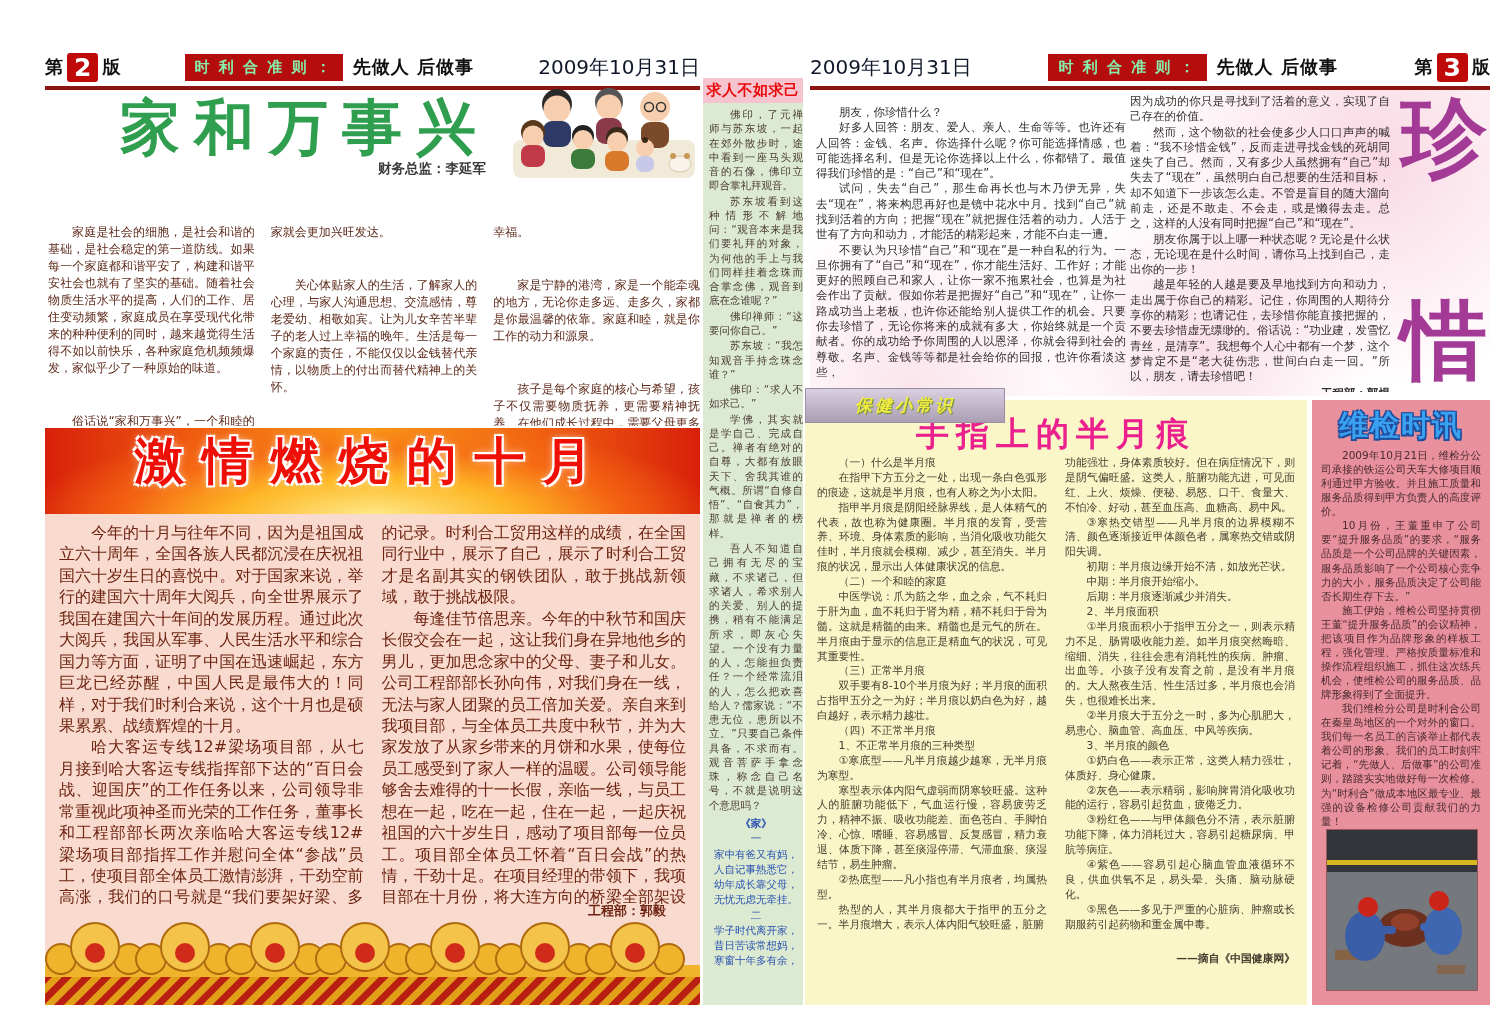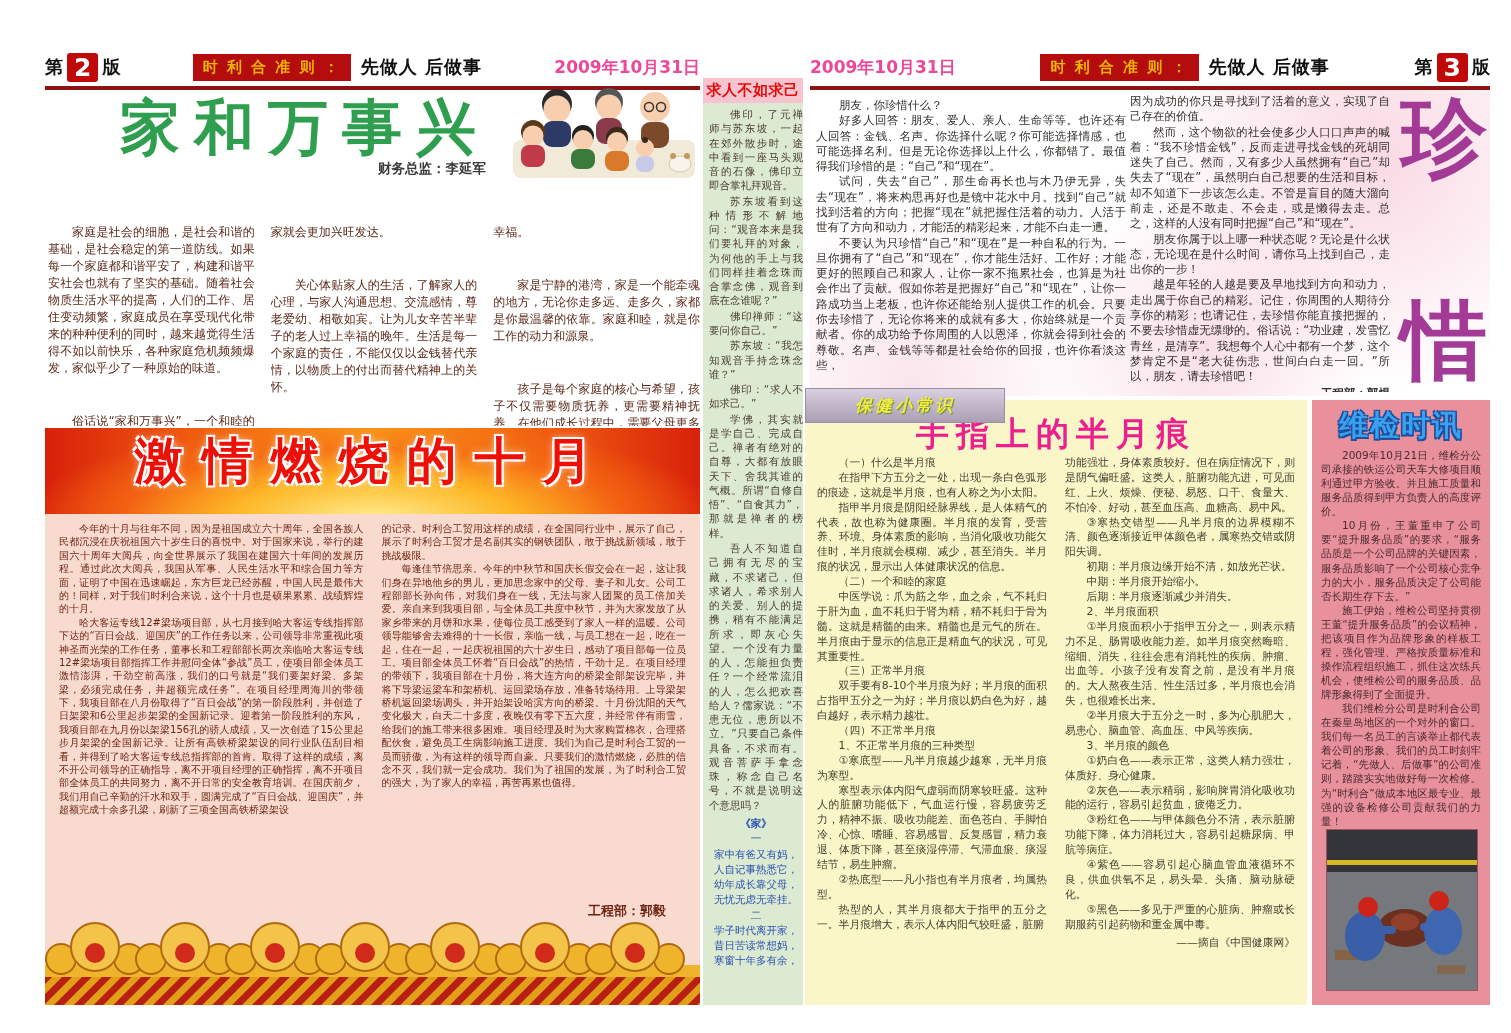--- a/index.html
+++ b/index.html
@@ -3,23 +3,23 @@
 <meta charset="utf-8">
 <style>
   html,body{margin:0;padding:0;background:#fff;}
   .canvas{position:relative;width:1511px;height:1033px;background:#fff;overflow:hidden;
           font-family:"DejaVu Sans",sans-serif;color:#222;}
   
   .hdr{position:absolute;height:34px;display:flex;align-items:center;justify-content:space-between;}
   .pageno{display:flex;align-items:center;gap:4px;font-weight:bold;font-size:18px;color:#111;}
   .pageno .num{background:#c00a0a;color:#fff;font-size:25px;line-height:1;padding:2px 7px;border-radius:3px;font-weight:bold;}
   .slogan-wrap{display:flex;align-items:center;gap:10px;}
-  .slogan-box{background:#b50d0d;color:#eab308;font-weight:bold;font-size:15px;padding:4px 10px;letter-spacing:2px;}
+  .slogan-box{background:#b50d0d;color:#86efac;font-weight:bold;font-size:15px;padding:4px 10px;letter-spacing:2px;}
   .slogan-txt{font-weight:bold;font-size:18px;color:#101010;letter-spacing:1px;}
-  .dateline{font-weight:bold;font-size:17px;color:#ec4899;}
+  .dateline{font-weight:normal;font-size:20px;color:#0f172a;}
   .rule{position:absolute;height:4px;background:#8e1414;}
   
   .a1-title{position:absolute;left:70px;top:88px;width:470px;text-align:center;
             font-size:60px;font-weight:bold;color:#2f9e4e;letter-spacing:14px;}
   .a1-byline{position:absolute;left:378px;top:160px;font-size:13.5px;font-weight:bold;color:#3a3a3a;}
   .illus{position:absolute;left:505px;top:82px;width:196px;height:104px;}
   .cols{position:absolute;display:flex;}
   .col{flex:1;overflow:hidden;text-align:justify;}
   .col p{margin:0;text-indent:2em;}
   .col p.cont{text-indent:0;}
@@ -27,21 +27,21 @@
   .a1-cols p{font-size:12px;line-height:1.42;color:#5d2a1a;margin-top:36px;}
   
   .banner{position:absolute;left:45px;top:428px;width:655px;height:86px;display:flex;align-items:flex-start;justify-content:center;
     background:
       radial-gradient(ellipse 62% 130% at 50% 105%, rgba(255,240,150,.95) 0%, rgba(255,190,40,.9) 35%, rgba(248,110,20,.7) 62%, rgba(230,40,10,0) 86%),
       linear-gradient(90deg,#d8200a 0%,#ef5a10 22%,#f89d18 50%,#ef5a10 78%,#d8200a 100%);}
   .banner h2{margin:0;font-size:50px;font-weight:bold;color:#ee1006;letter-spacing:18px;
     text-shadow:2px 2px 0 #fff,-2px -2px 0 #fff,2px -2px 0 #fff,-2px 2px 0 #fff,0 0 9px rgba(255,255,255,.9);}
   .pinkbody{position:absolute;left:45px;top:514px;width:655px;height:491px;background:#f8dbce;}
   .a2-cols{left:14px;top:8px;width:627px;height:382px;gap:18px;}
-  .a2-cols p{font-size:10px;line-height:1.34;color:#6e2413;}
+  .a2-cols p{font-size:16px;line-height:1.34;color:#6e2413;}
   .a2-sig{position:absolute;right:34px;top:388px;font-size:13px;font-weight:bold;color:#6e2413;}
   .goldband{position:absolute;left:0;bottom:0;width:655px;height:100px;}
   
   .midcol{position:absolute;left:703px;top:78px;width:100px;height:927px;background:#dcead2;}
   .mid-title{height:25px;background:#f6c4ce;display:flex;align-items:center;justify-content:center;
              font-size:15px;font-weight:bold;color:#e60a0a;letter-spacing:0.5px;}
   .mid-body{padding:4px 0 0 6px;height:890px;overflow:hidden;text-align:justify;}
   .mid-body p{margin:0 0 1px 0;font-size:10.5px;line-height:1.36;color:#4a3a34;text-indent:2em;}
   .mid-body p.poem-title{text-indent:0;text-align:center;color:#2a52b0;font-weight:bold;margin-top:4px;}
   .mid-body p.stanza{text-indent:0;text-align:center;color:#2a52b0;}
@@ -49,37 +49,37 @@
   
   .cherish{position:absolute;left:810px;top:90px;width:680px;height:306px;
     background:
       radial-gradient(circle at 83% 22%, rgba(244,178,200,.5), transparent 38%),
       radial-gradient(circle at 58% 85%, rgba(240,168,195,.38), transparent 34%),
       radial-gradient(circle at 15% 96%, rgba(240,168,195,.3), transparent 28%);}
   .ch-col{position:absolute;overflow:hidden;text-align:justify;}
   .ch-col p{margin:0;text-indent:2em;font-size:11.5px;line-height:1.33;color:#332f2c;}
   .ch-col p.cont{text-indent:0;}
   .ch-col p.sig{text-indent:0;text-align:right;font-weight:bold;margin-top:2px;}
-  .ch-c1{left:6px;top:8px;width:310px;height:298px;}
+  .ch-c1{left:6px;top:15px;width:310px;height:298px;}
   .ch-c2{left:320px;top:4px;width:260px;height:298px;}
   .vtitle{position:absolute;left:588px;top:-6px;width:92px;height:310px;display:flex;flex-direction:column;
           align-items:center;justify-content:space-between;}
   .vtitle span{font-size:86px;line-height:1.25;font-weight:bold;color:#a23a96;}
   
   .badge{position:absolute;left:805px;top:388px;width:198px;height:33px;z-index:3;
          background:linear-gradient(#d9d0e0,#ab9eb3);display:flex;align-items:center;justify-content:center;
          font-size:17px;font-weight:bold;font-style:italic;color:#f2ec3f;letter-spacing:3px;
          text-shadow:1px 1px 1px #6a8a2a;border:1px solid #9a8ea6;}
   
   .yellow{position:absolute;left:805px;top:400px;width:502px;height:605px;background:#faf6c8;}
   .hm-title{position:absolute;left:0;top:12px;width:100%;text-align:center;margin:0;
             font-size:33px;font-weight:bold;color:#ec1f8e;letter-spacing:7px;}
   .hm-cols{left:12px;top:56px;width:478px;height:540px;gap:18px;}
   .hm-cols p{font-size:10.8px;line-height:1.38;color:#453c2e;}
-  .hm-cols p.source{text-indent:0;text-align:right;font-weight:normal;margin-top:3px;}
+  .hm-cols p.source{text-indent:0;text-align:right;font-weight:bold;margin-top:19px;}
   
   .wj{position:absolute;left:1312px;top:400px;width:178px;height:605px;background:#e8909c;}
   .wj-title{margin:6px 0 0 0;text-align:center;font-size:29px;font-weight:bold;color:#3aa0f0;letter-spacing:2px;
             text-shadow:1.5px 1.5px 0 #1d4e9e,-1.5px -1.5px 0 #1d4e9e,1.5px -1.5px 0 #1d4e9e,-1.5px 1.5px 0 #1d4e9e;}
   .wj-body{position:absolute;left:9px;top:48px;width:160px;height:382px;overflow:hidden;text-align:justify;}
   .wj-body p{margin:0;text-indent:2em;font-size:10.5px;line-height:1.34;color:#4a2a30;}
   .wj-body p.wsig{text-indent:0;text-align:right;font-weight:bold;margin-top:2px;}
   .wj-photo{position:absolute;left:14px;bottom:14px;width:150px;height:160px;border:1px solid #9a5560;}
 </style>
 </head>

